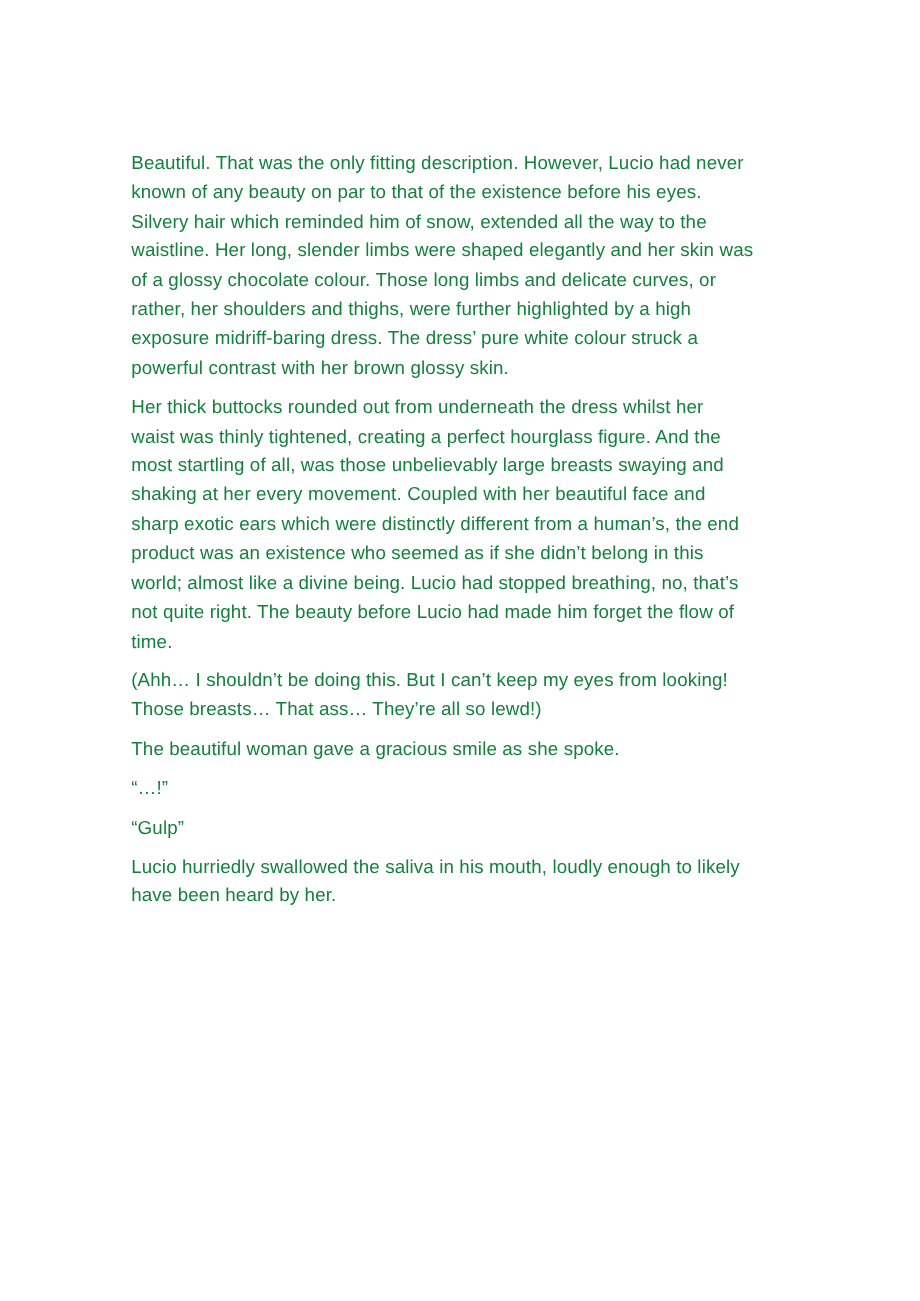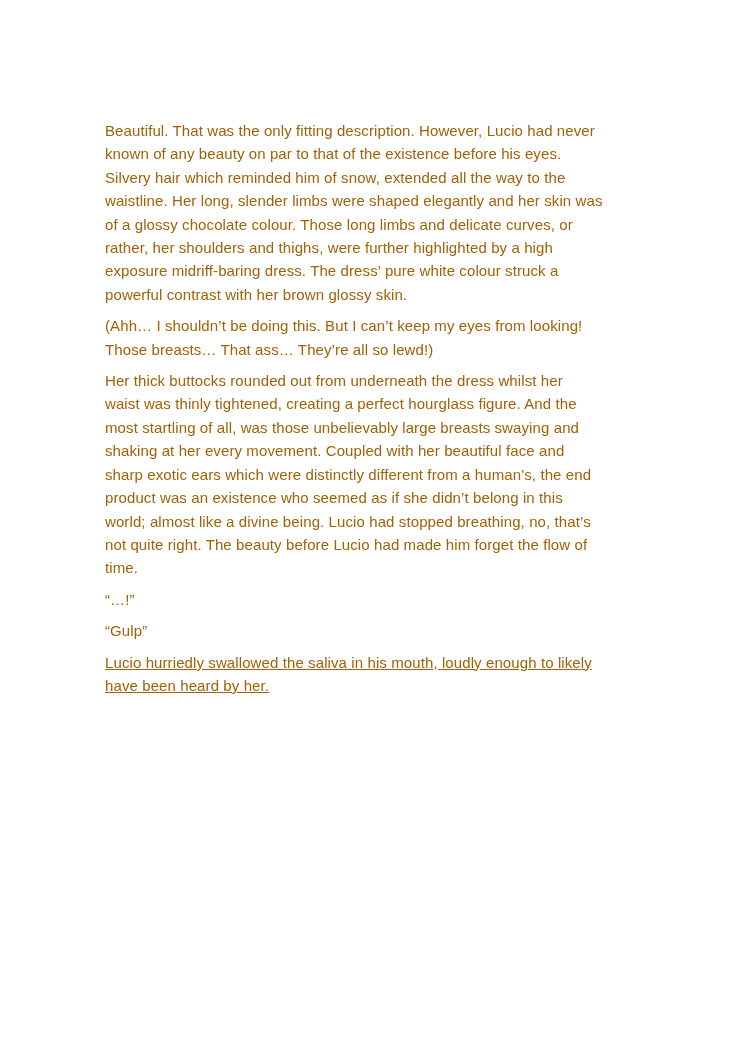--- a/index.html
+++ b/index.html
@@ -24,45 +24,45 @@
     font-size: 15px;
     line-height: 23.4px;
     letter-spacing: 0.1px;
   }
   .para {
     margin: 0 0 8px 0;
     white-space: pre;   
   }
   .para:last-child {
     margin-bottom: 0;
-    text-decoration: underline;
   }
 </style>
 </head>
 <body>
 
 <div class="page" style="background: rgb(255, 255, 255);">
-  <div class="text-block" style="color: #a16207;">
+  <div class="text-block" style="color: #15803d;">
       <p class="para">Beautiful. That was the only fitting description. However, Lucio had never
 known of any beauty on par to that of the existence before his eyes.
 Silvery hair which reminded him of snow, extended all the way to the
 waistline. Her long, slender limbs were shaped elegantly and her skin was
 of a glossy chocolate colour. Those long limbs and delicate curves, or
 rather, her shoulders and thighs, were further highlighted by a high
 exposure midriff-baring dress. The dress’ pure white colour struck a
 powerful contrast with her brown glossy skin.</p>
-      <p class="para">(Ahh… I shouldn’t be doing this. But I can’t keep my eyes from looking!
-Those breasts… That ass… They’re all so lewd!)</p>
       <p class="para">Her thick buttocks rounded out from underneath the dress whilst her
 waist was thinly tightened, creating a perfect hourglass figure. And the
 most startling of all, was those unbelievably large breasts swaying and
 shaking at her every movement. Coupled with her beautiful face and
 sharp exotic ears which were distinctly different from a human’s, the end
 product was an existence who seemed as if she didn’t belong in this
 world; almost like a divine being. Lucio had stopped breathing, no, that’s
 not quite right. The beauty before Lucio had made him forget the flow of
 time.</p>
+      <p class="para">(Ahh… I shouldn’t be doing this. But I can’t keep my eyes from looking!
+Those breasts… That ass… They’re all so lewd!)</p>
+      <p class="para">The beautiful woman gave a gracious smile as she spoke.</p>
       <p class="para">“…!”</p>
       <p class="para">“Gulp”</p>
       <p class="para">Lucio hurriedly swallowed the saliva in his mouth, loudly enough to likely
 have been heard by her.</p>
     </div>
 </div>
 
 </body></html>

